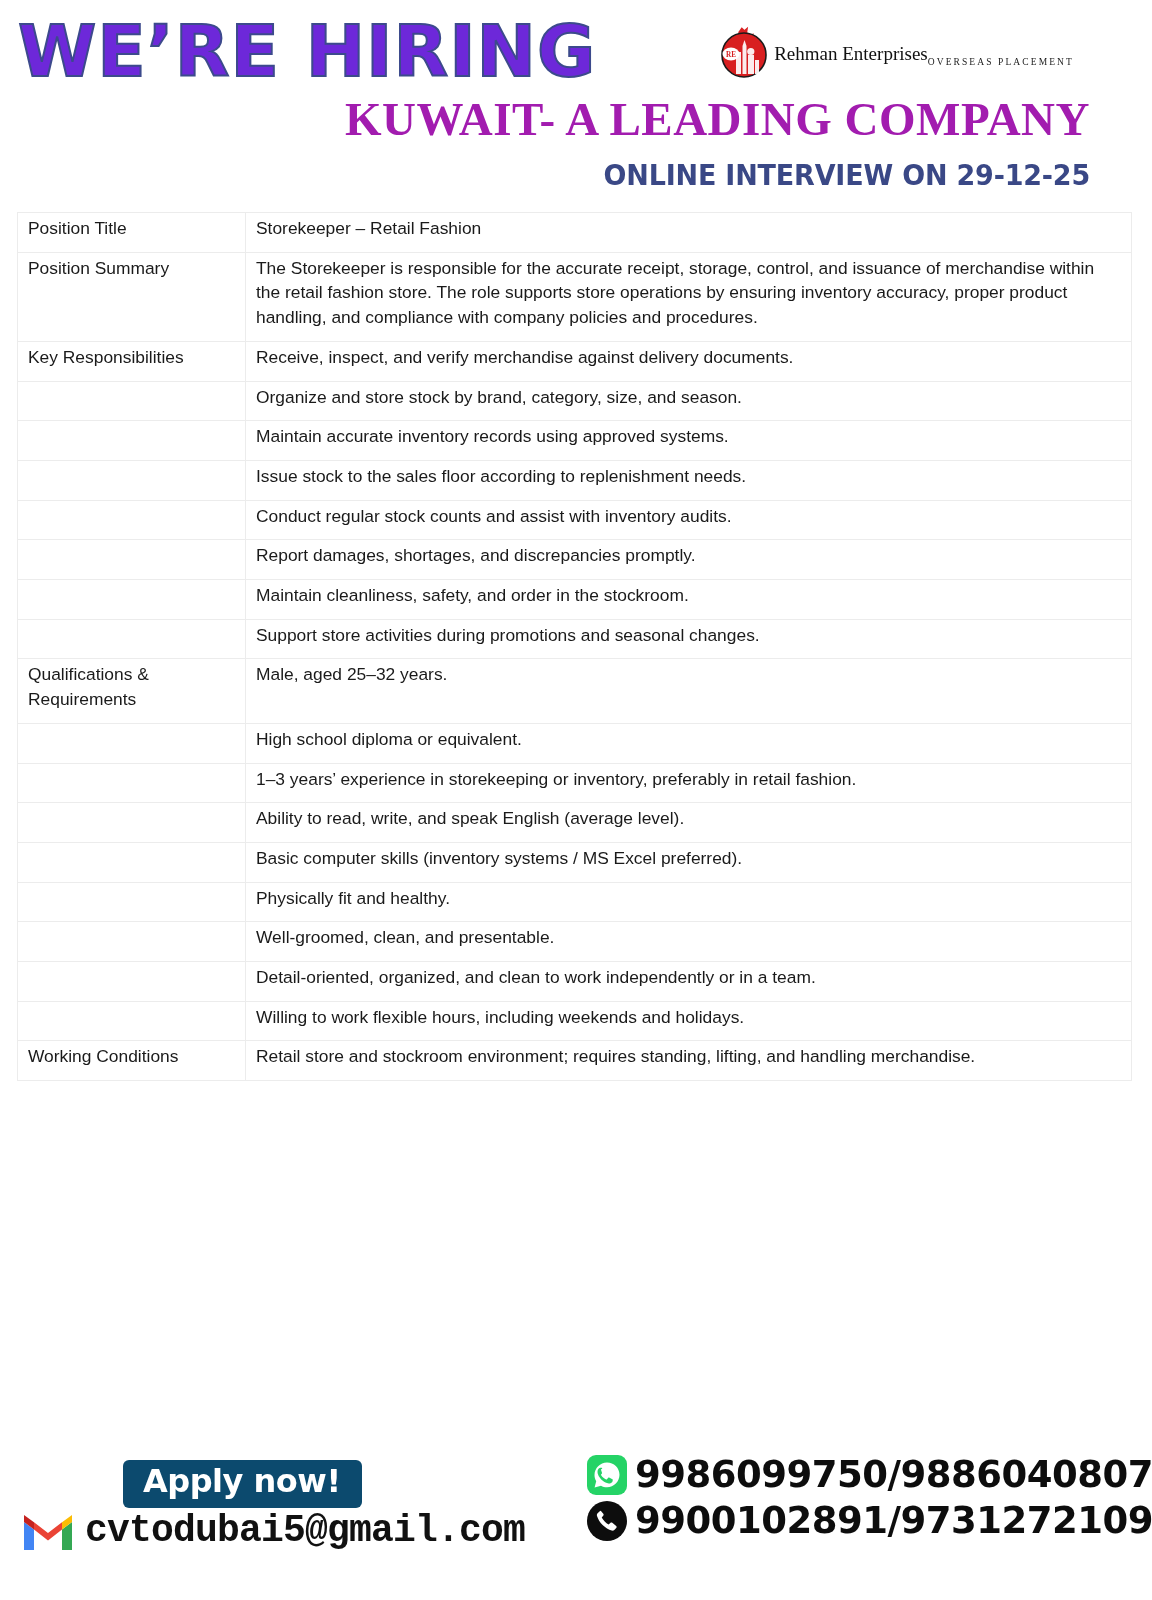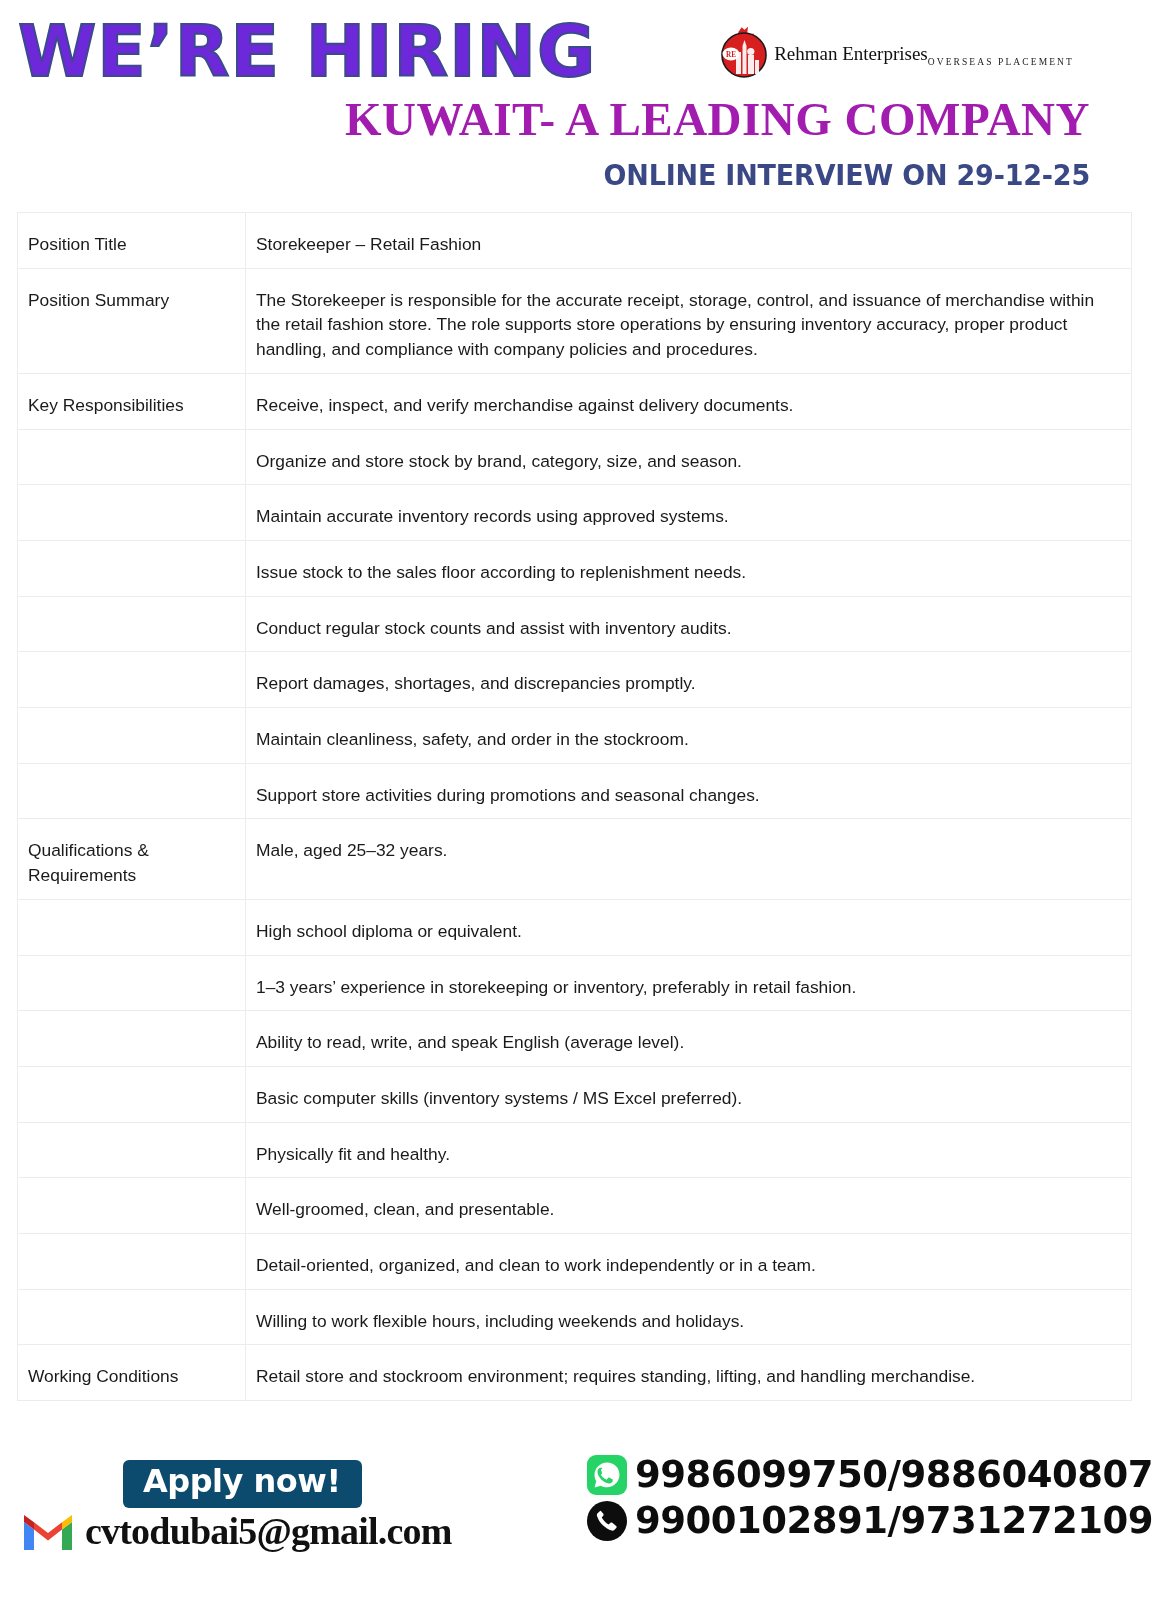--- a/index.html
+++ b/index.html
@@ -124,21 +124,21 @@
     table-layout: fixed;
   }
 
   table.jd td {
     border: 1px solid #ececec;
     vertical-align: top;
     font-family: "Liberation Sans", sans-serif;
     font-size: 17.4px;
     color: #1a1a1a;
     line-height: 1.42;
-    padding: 19px 8px 11px 10px;
+    padding: 3px 8px 11px 10px;
   }
 
   td.label {
     width: 228px;
   }
 
   td.value {
     padding-left: 12px;
   }
 
@@ -177,21 +177,21 @@
     gap: 9px;
   }
 
   .gmail-icon {
     width: 56px;
     height: 42px;
     flex: 0 0 auto;
   }
 
   .email-text {
-    font-family: Liberation Serif, serif;
+    font-family: Liberation Mono, monospace;
     font-weight: bold;
     font-size: 38px;
     color: #111;
     letter-spacing: -0.8px;
   }
 
   .phones {
     position: absolute;
     left: 586px;
     top: 2px;

